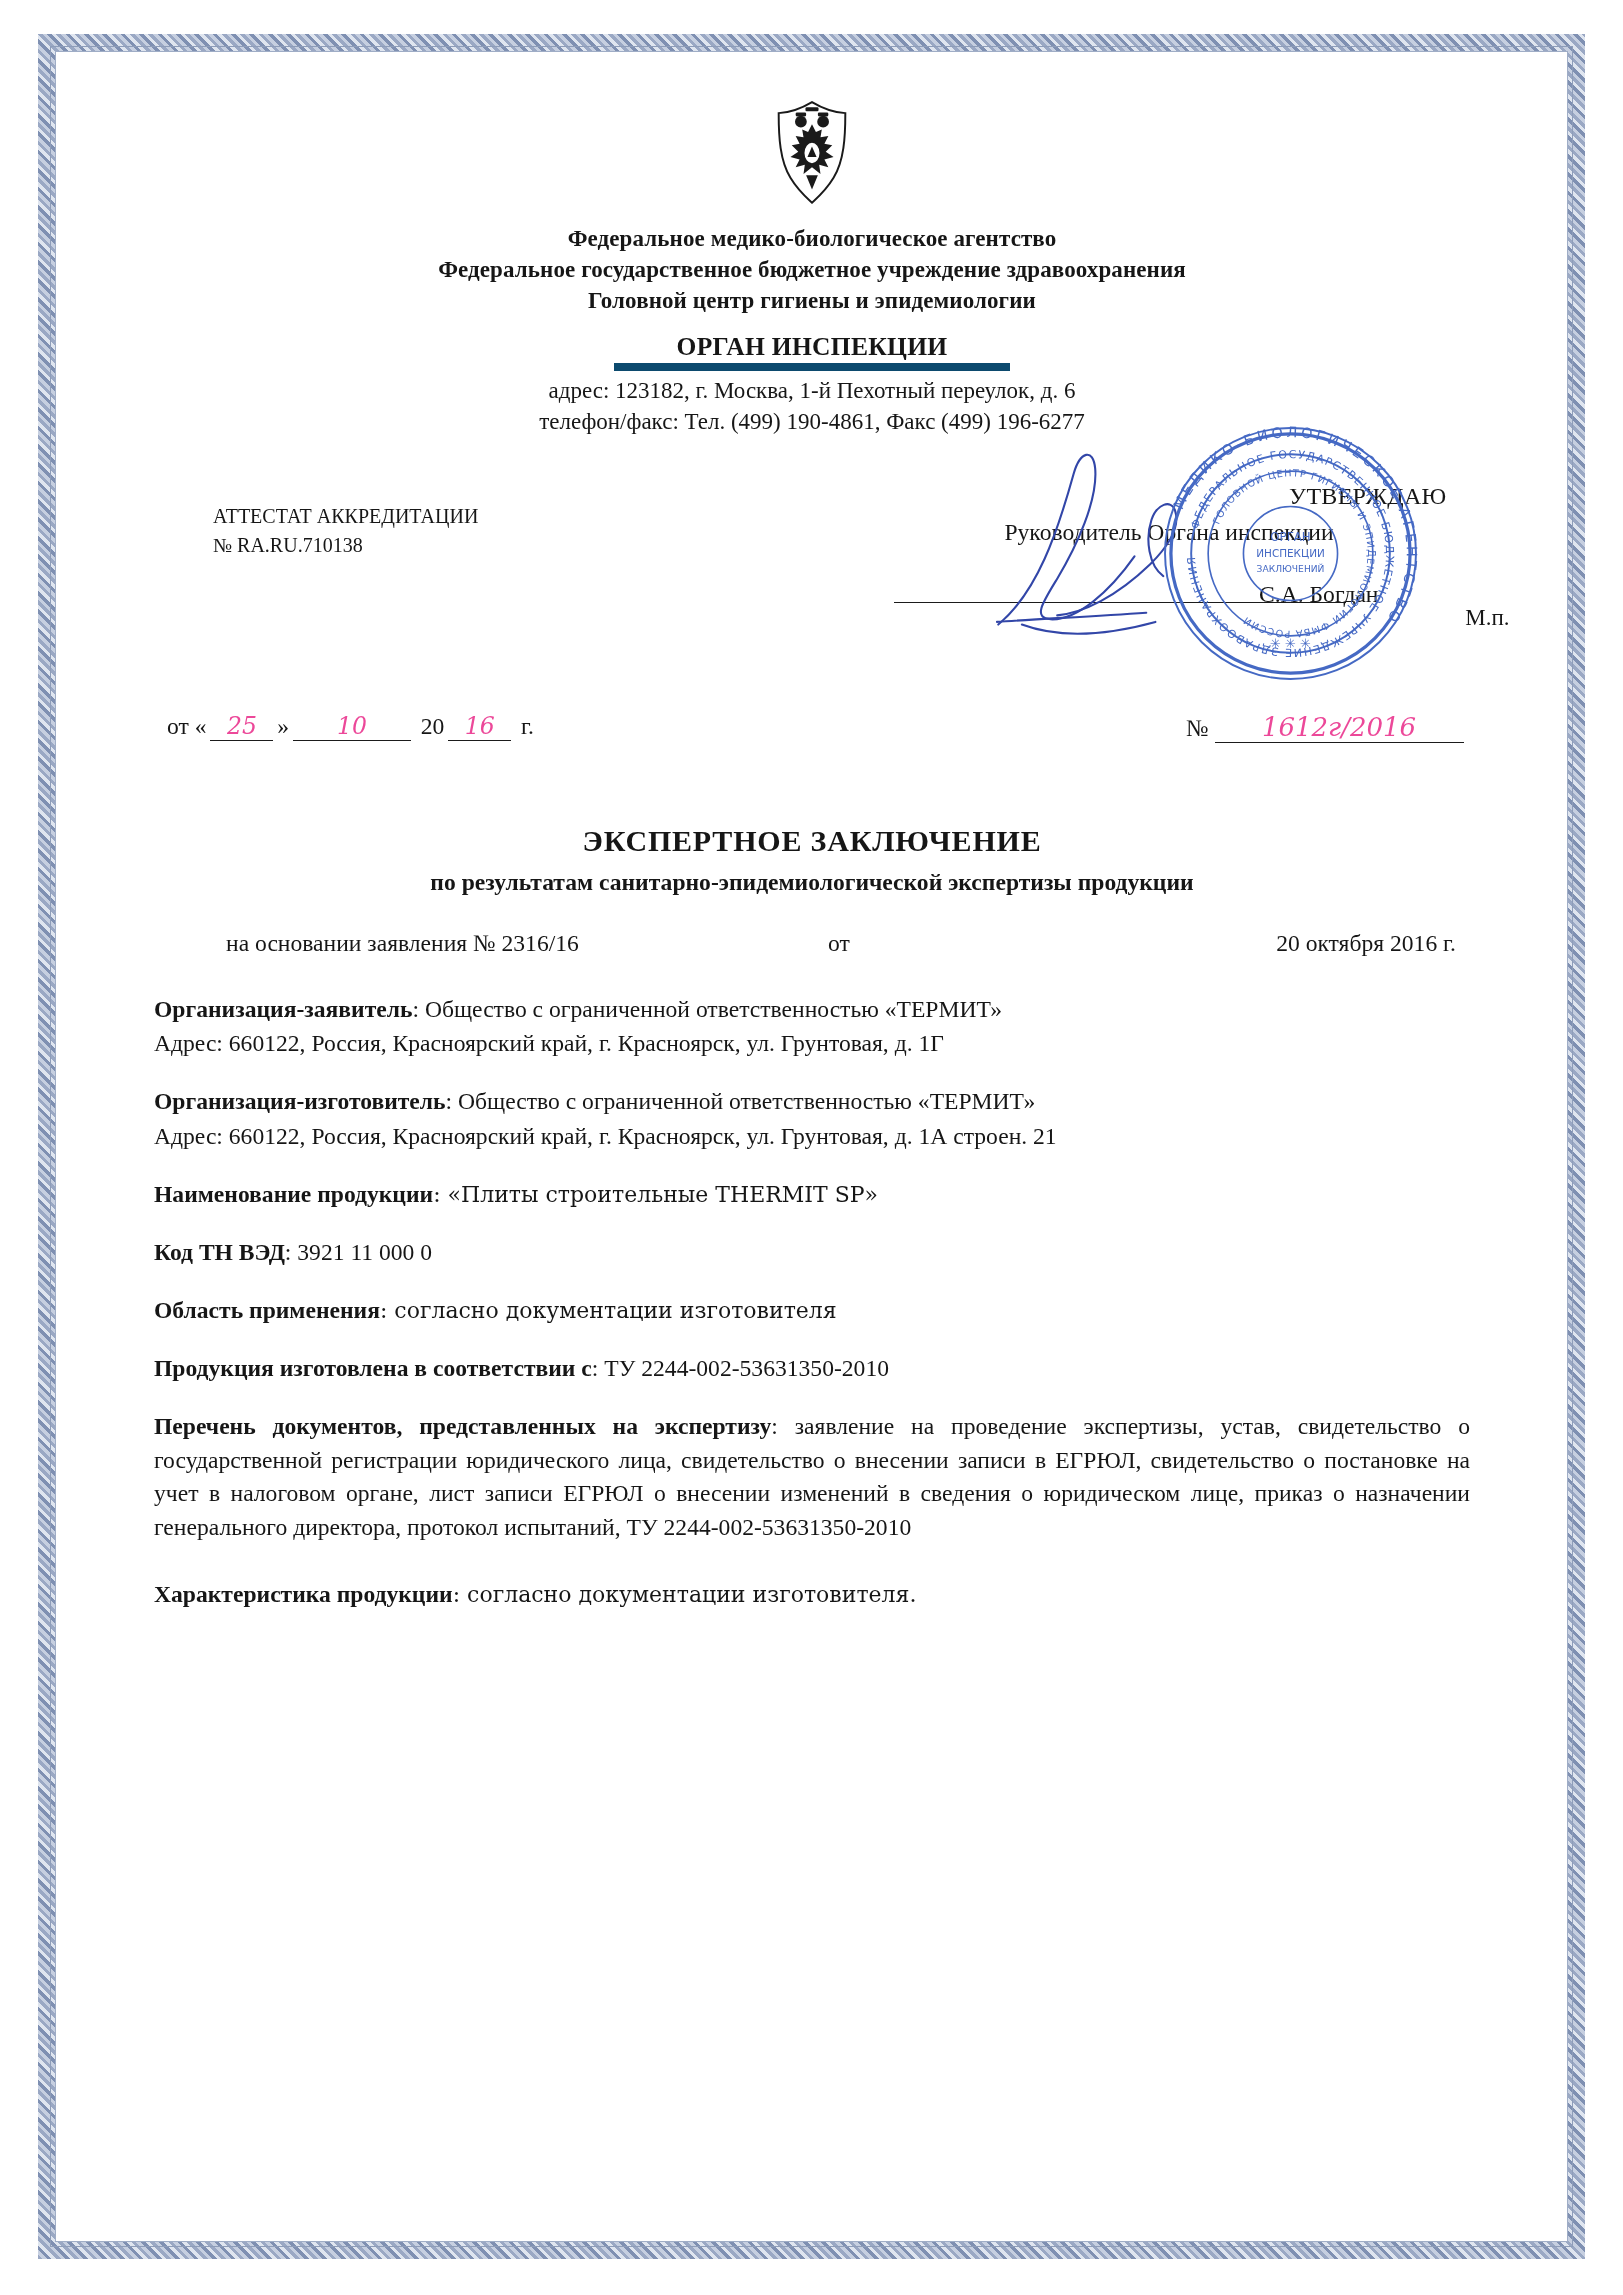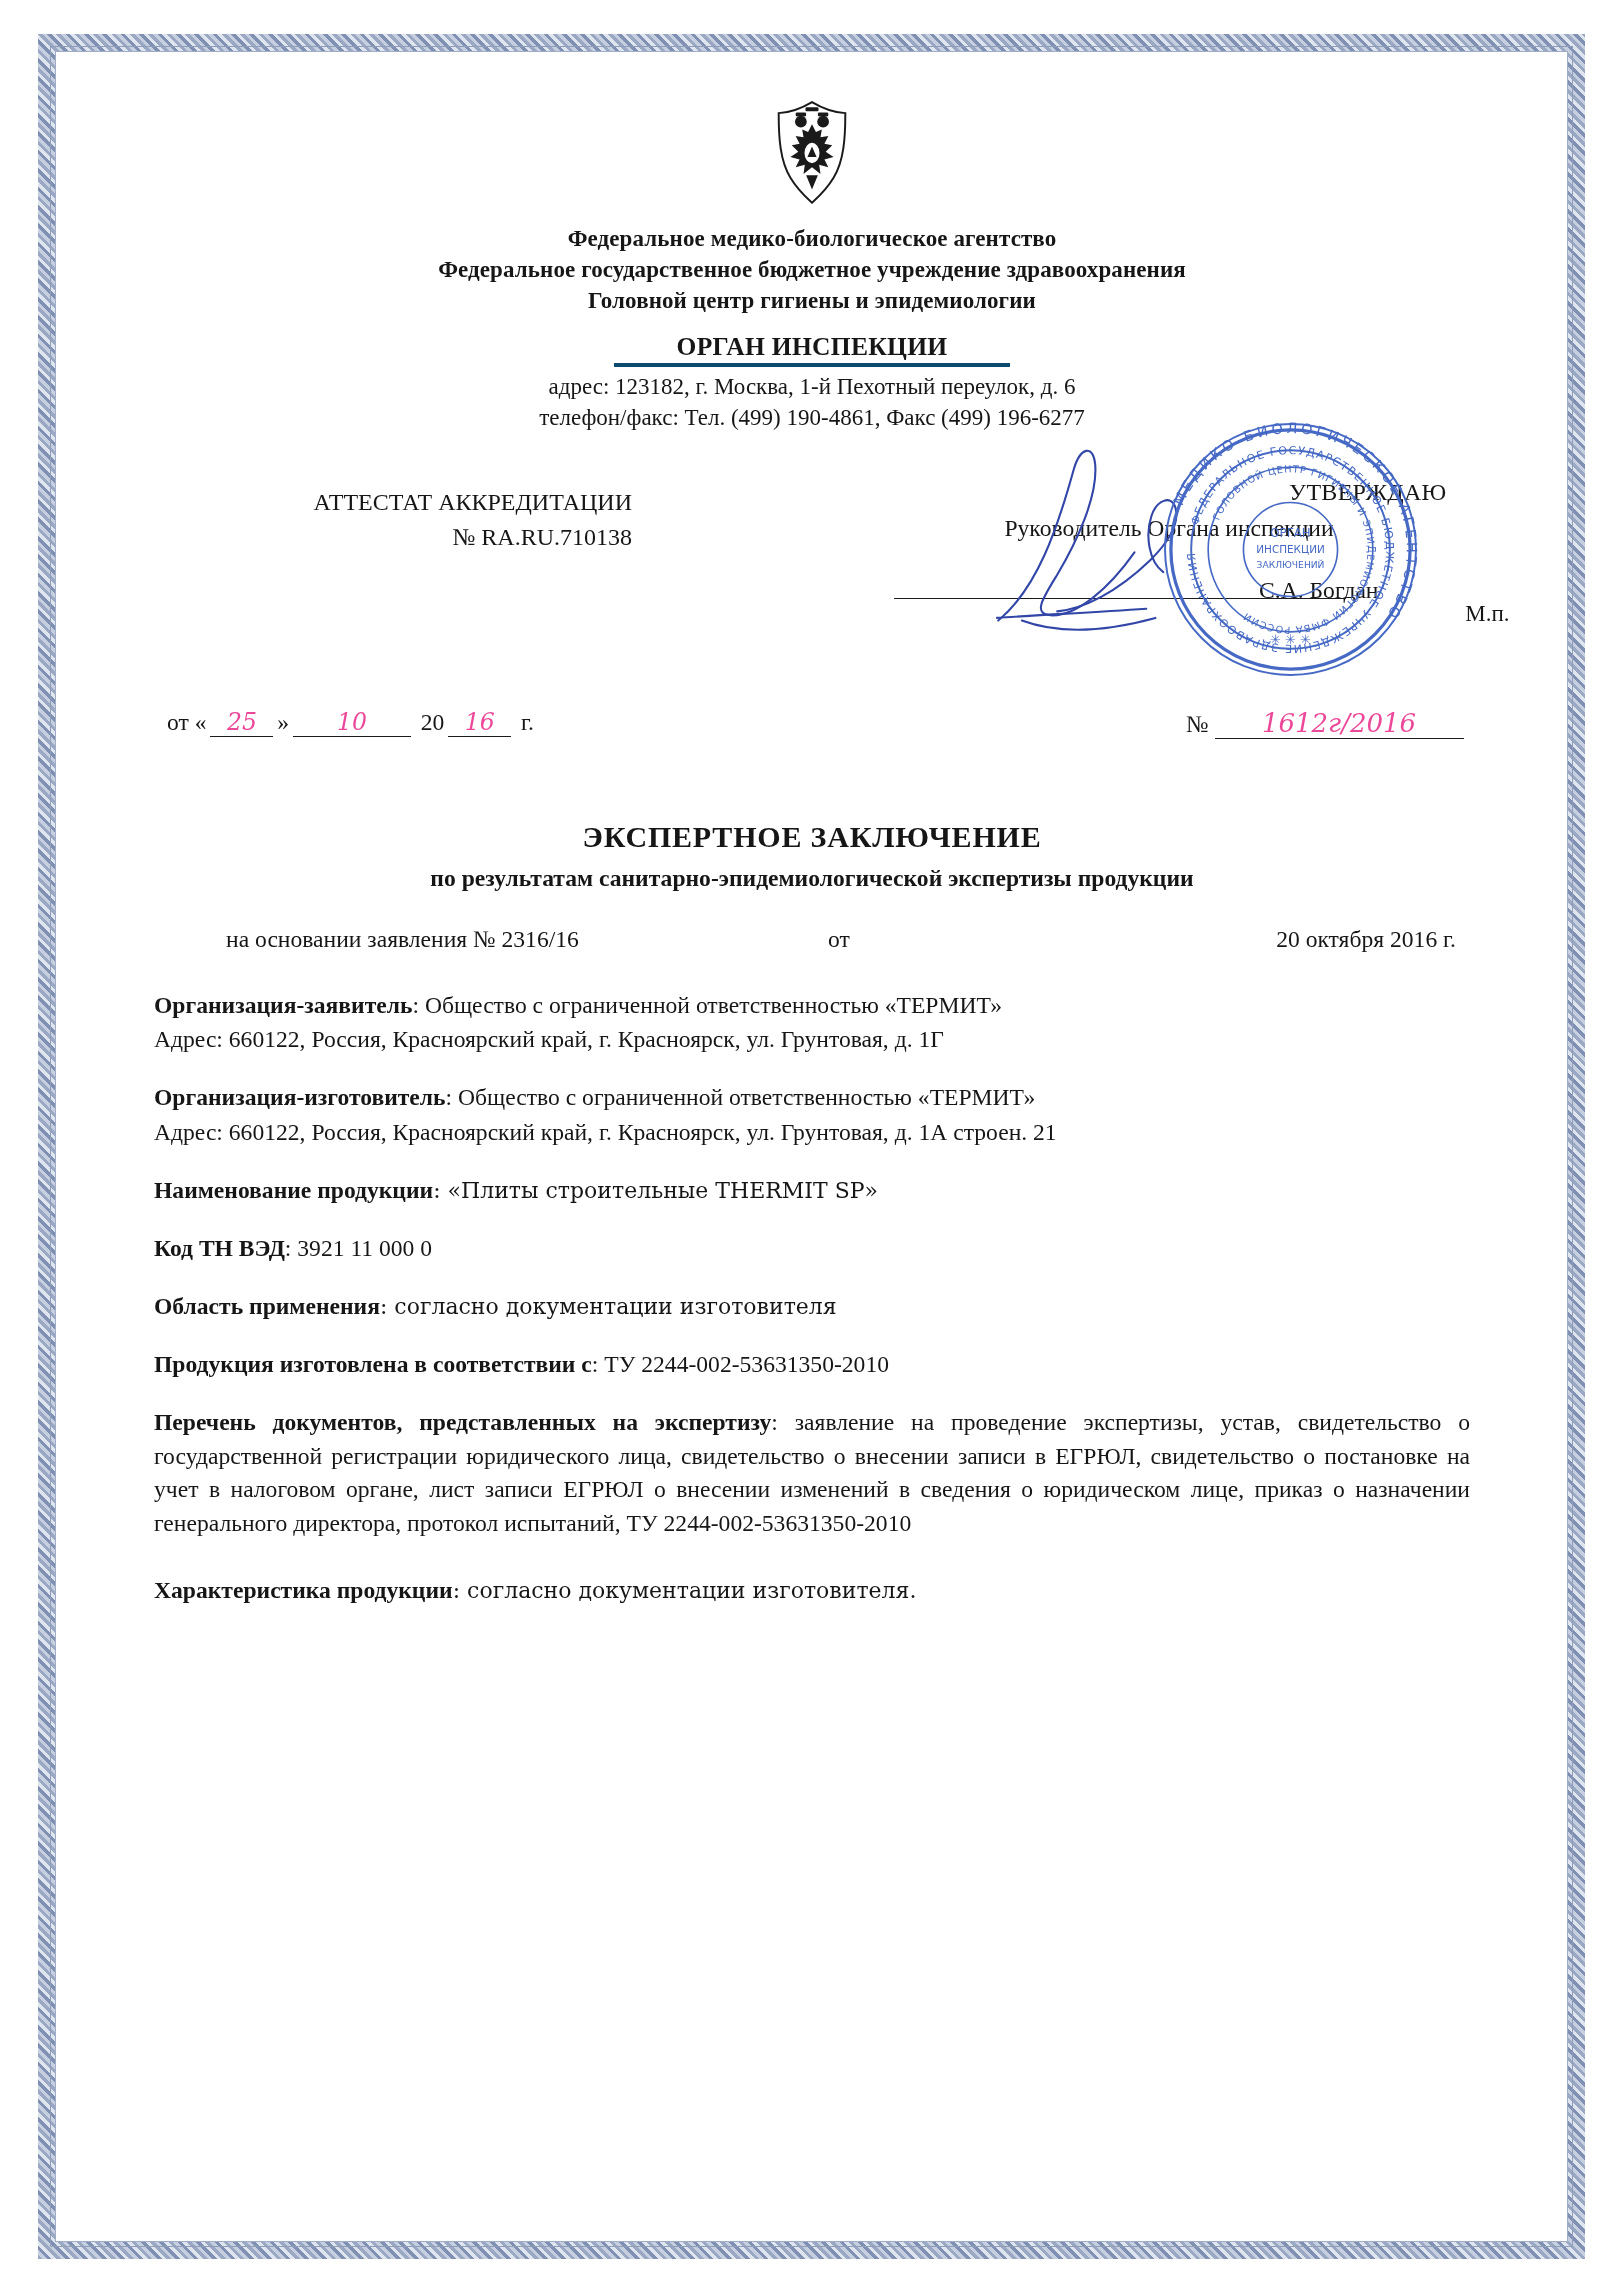--- a/index.html
+++ b/index.html
@@ -79,42 +79,42 @@
 
   .inspection-title {
     text-align: center;
     margin-top: 15.7px;
   }
   .inspection-title .word {
     display: inline-block;
     font-weight: bold;
     font-size: 25.5px;
     letter-spacing: 0.3px;
-    border-bottom: 4px solid #0c4a6e;
+    border-bottom: 8px solid #0c4a6e;
     padding: 0 63px 1.3px 63px;
   }
   .org-contact {
     text-align: center;
     font-size: 23px;
     line-height: 1.32;
     margin-top: 5.2px;
   }
 
   
   .mid-block {
     position: relative;
     margin-top: 43px;
     height: 190px;
   }
   .attestat {
     position: absolute;
     left: 59px;
-    top: 9px;
-    text-align: right;
-    font-size: 24px;
+    top: 22px;
+    text-align: left;
+    font-size: 20px;
     line-height: 1.45;
     width: 419px;
   }
   .approve {
     position: absolute;
     right: 6.5px;
     top: 0px;
     width: 589px;
     text-align: center;
     font-size: 23.6px;

